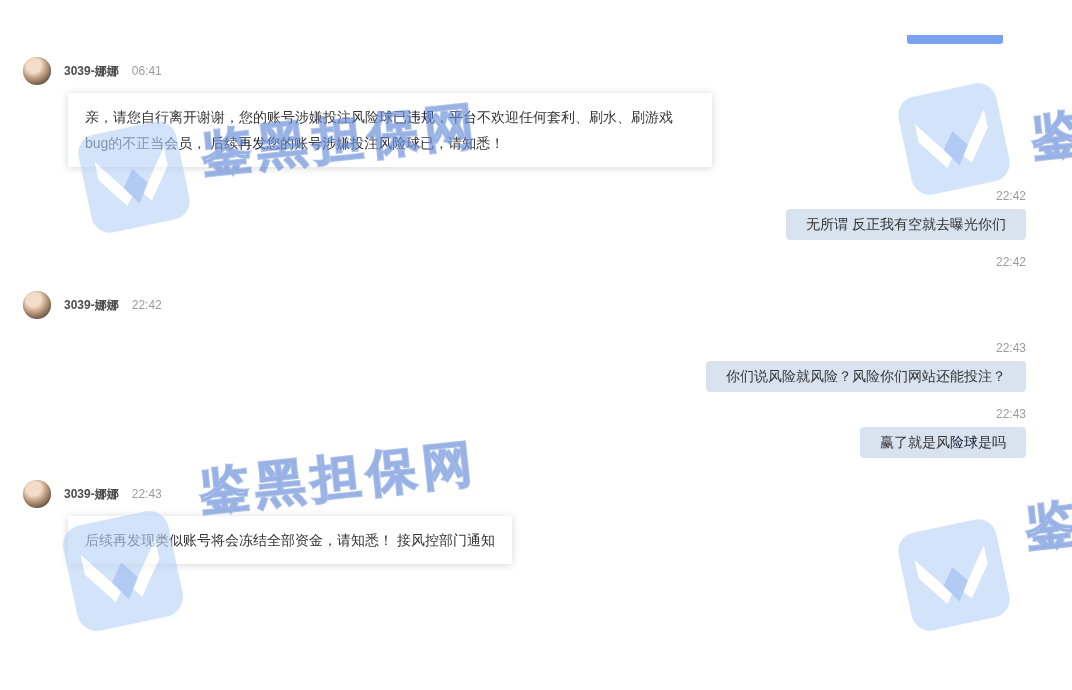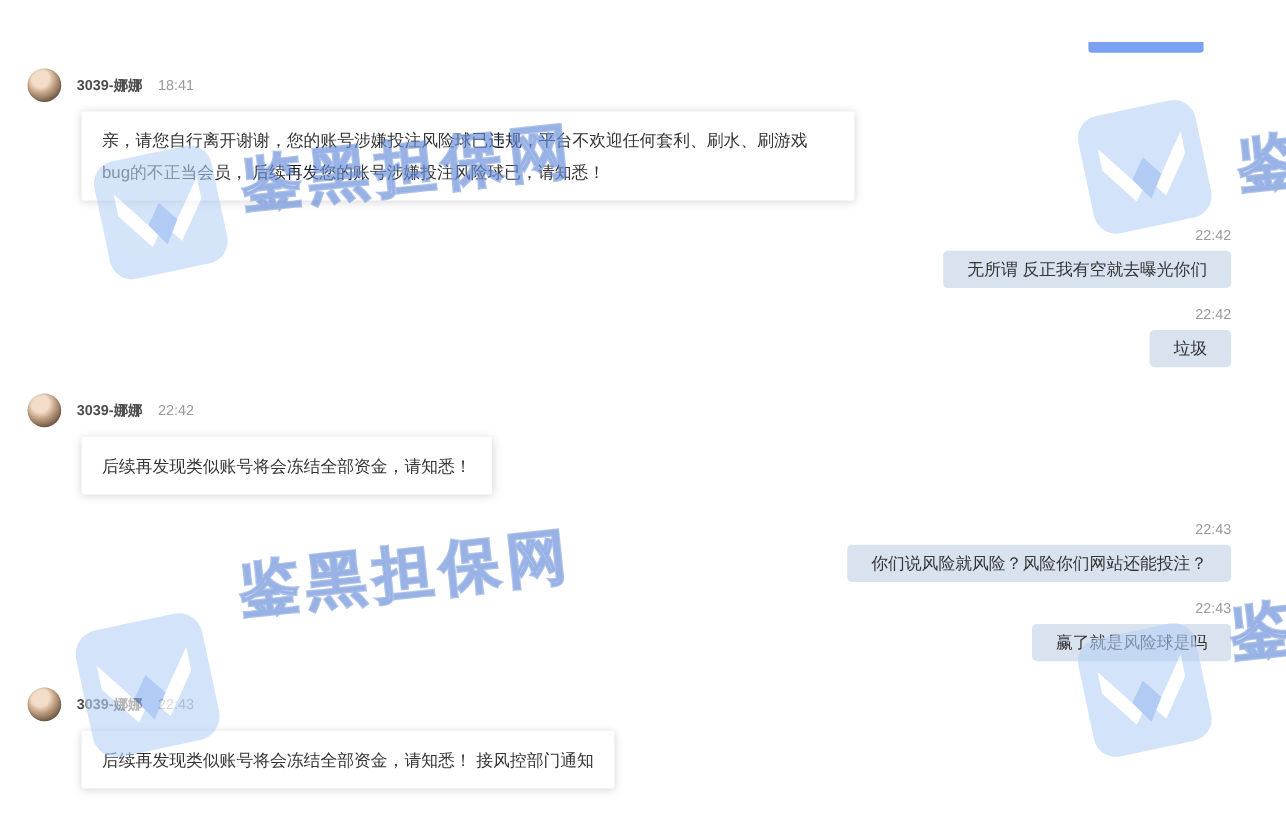--- a/index.html
+++ b/index.html
@@ -65,35 +65,34 @@
 <body>
 
 <div class="canvas">
 
   <button class="top-btn"></button>
 
   <div id="chat">
       <div class="row left"><div class="hdr">
           <div class="avatar"></div>
           <span class="name">3039-娜娜</span>
-          <span class="time">18:41</span>
+          <span class="time">06:41</span>
         </div><div class="bubble"><span>亲，请您自行离开谢谢，您的账号涉嫌投注风险球已</span><span class="hl">违规</span><span>，平台不欢迎任何套利、刷水、刷游戏bug的不正</span><span class="hl">当会</span><span>员， 后续</span><span class="hl">再发</span><span>您的账号涉嫌投注风险球已，请知悉！</span></div></div>
       <div class="row right">
         <div class="time">22:42</div>
         <div class="bubble"><span>无所谓 反正我有空就去曝光你们</span></div>
       </div>
       <div class="row right">
         <div class="time">22:42</div>
-        <div class="bubble"><span>垃圾</span></div>
       </div>
       <div class="row left"><div class="hdr">
           <div class="avatar"></div>
           <span class="name">3039-娜娜</span>
           <span class="time">22:42</span>
-        </div><div class="bubble"><span>后续再发现类似账号将会冻结全部资金，请知悉！</span></div></div>
+        </div></div>
       <div class="row right">
         <div class="time">22:43</div>
         <div class="bubble"><span>你们说风险就风险？风险你们网站还能投注？</span></div>
       </div>
       <div class="row right">
         <div class="time">22:43</div>
         <div class="bubble"><span>赢了就是风</span><span class="hl">险球</span><span>是吗</span></div>
       </div>
       <div class="row left"><div class="hdr">
           <div class="avatar"></div>

